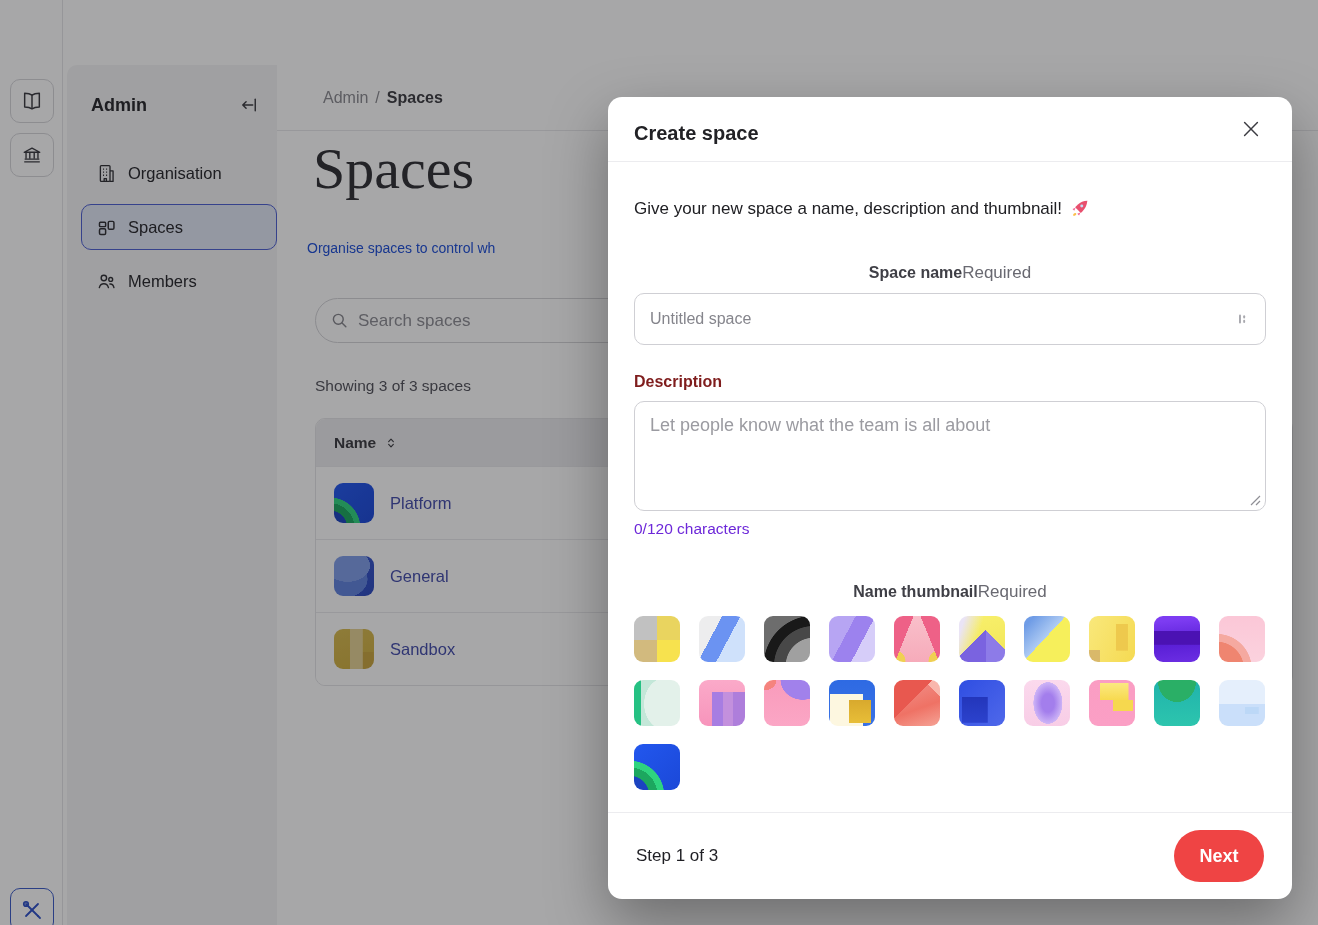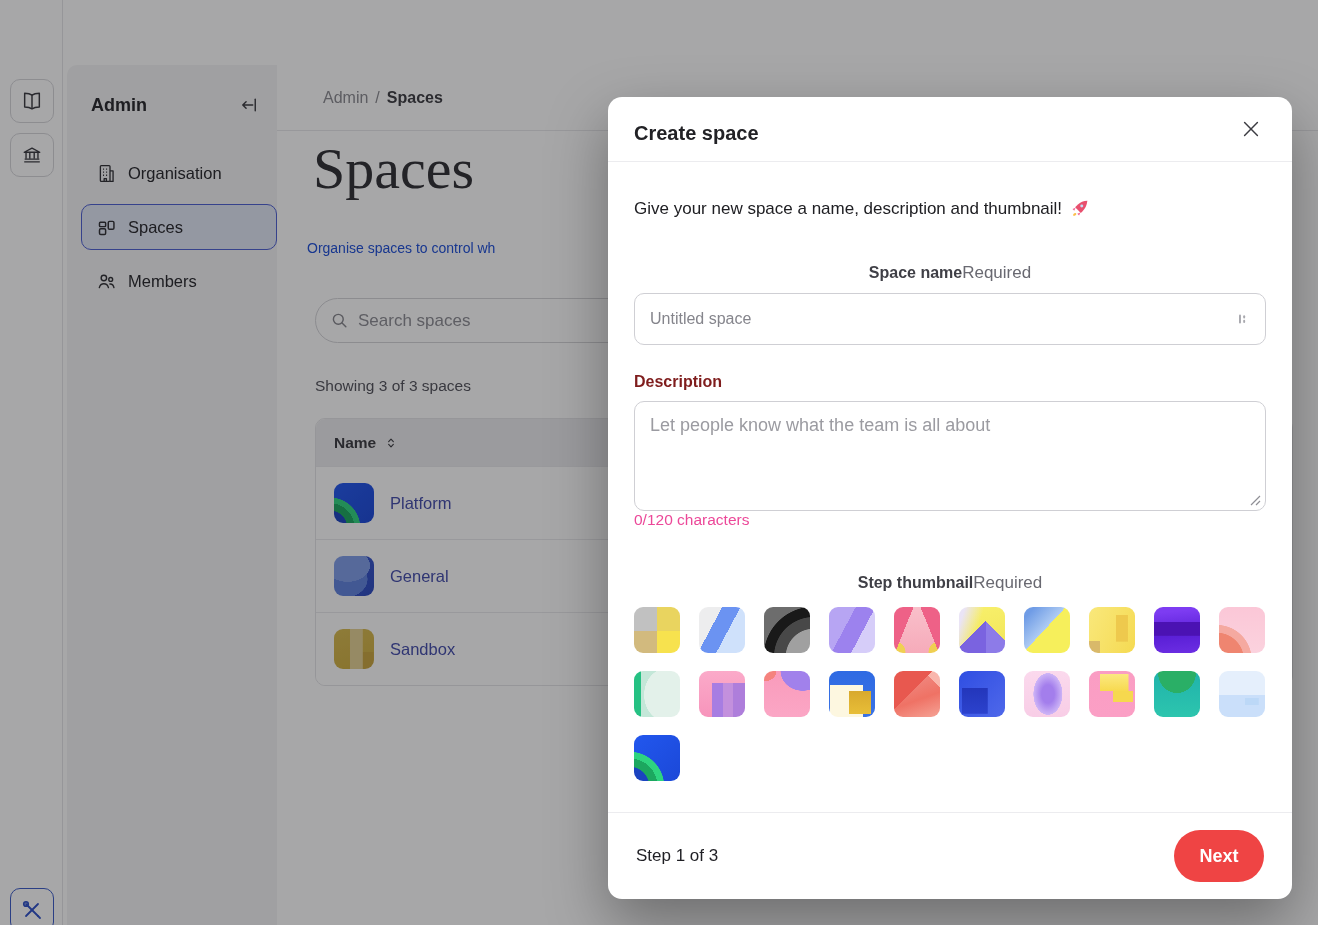--- a/index.html
+++ b/index.html
@@ -109,21 +109,21 @@
   .name-input input::placeholder { color:#85858c; }
   .adorn { color:#a9a9af; display:flex; }
   .desc-label { margin-top:28px; font-size:16px; font-weight:700; color:#7f1d1d; }
   .desc-wrap { position:relative; margin-top:10px; }
   .desc-area {
     width:100%; height:110px; border:1px solid #cfcfd4; border-radius:10px; resize:none;
     font-size:18px; font-family:inherit; color:#26262b; padding:13px 15px; outline:none; display:block;
   }
   .desc-area::placeholder { color:#9b9ba1; }
   .resize-grip { position:absolute; right:5px; bottom:5px; }
-  .counter { font-size:15.5px; color:#ec4899; }
+  .counter { margin-top:9px; font-size:15.5px; color:#6d28d9; }
   .thumb-grid { margin-top:14px; display:grid; grid-template-columns:repeat(10, 46px); gap:18px 19px; }
   .tile { width:46px; height:46px; border-radius:9px; cursor:pointer; }
   .m-foot {
     position:absolute; left:0; right:0; bottom:0; height:87px; border-top:1px solid #ececef;
     display:flex; align-items:center; justify-content:space-between; padding:0 28px;
   }
   .step-text { font-size:17px; color:#1f1f24; }
   .next-btn {
     min-width:90px; height:52px; border:none; border-radius:27px; background:#ef4444;
     color:#fff; font-size:18px; font-weight:600; font-family:inherit; padding:0 25px; cursor:pointer;
@@ -309,21 +309,21 @@
       <div class="desc-label">Description</div>
       <div class="desc-wrap">
         <textarea class="desc-area" placeholder="Let people know what the team is all about" style=""></textarea>
         <svg class="resize-grip" width="11" height="11" viewBox="0 0 11 11" stroke="#8f8f95" stroke-width="1.2">
           <path d="M10 1 1 10M10 6 6 10"></path>
         </svg>
       </div>
       <div class="counter">0/120 characters</div>
 
       <div class="label-row">
-        <span class="f-label">Step thumbnail</span>
+        <span class="f-label">Name thumbnail</span>
         <span class="f-required">Required</span>
       </div>
       <div class="thumb-grid">
         <span class="tile" style="background:conic-gradient(from 0deg at 50% 52%, #e9d45f 0 25%, #f7e24e 25% 50%, #d2ba7e 50% 75%, #c1c1c1 75%)"></span>
         <span class="tile" style="background:linear-gradient(118deg, #ededee 33%, #6b93f2 33% 59%, #cfe1fb 59%)"></span>
         <span class="tile" style="background:radial-gradient(150% 150% at 108% 108%, #a0a0a0 40%, #484848 41% 57%, #191919 58% 72%, #6d6d6d 73%)"></span>
         <span class="tile" style="background:linear-gradient(118deg, #b7a5f3 38%, #9c82ee 38% 66%, #d6cdf9 66%)"></span>
         <span class="tile" style="background:linear-gradient(112deg, #ee6187 47%, rgba(0,0,0,0) 47%) left/50% 100% no-repeat, linear-gradient(248deg, #ee6187 47%, rgba(0,0,0,0) 47%) right/50% 100% no-repeat, radial-gradient(circle at 2% 98%, #f0d052 16%, rgba(0,0,0,0) 17%), radial-gradient(circle at 98% 98%, #f0d052 16%, rgba(0,0,0,0) 17%), linear-gradient(180deg, #f9bfca, #f6abba)"></span>
         <span class="tile" style="background:conic-gradient(from 135deg at 58% 30%, #8d7be8 0 45deg, #7a63e0 45deg 90deg, rgba(0,0,0,0) 90deg), linear-gradient(108deg, #eae4f6 10%, rgba(0,0,0,0) 42%), linear-gradient(165deg, #f8f06c, #f1e557)"></span>
         <span class="tile" style="background:linear-gradient(133deg, #6f9ce6 12%, #aecbf3 47%, #f6ef5b 47%)"></span>

